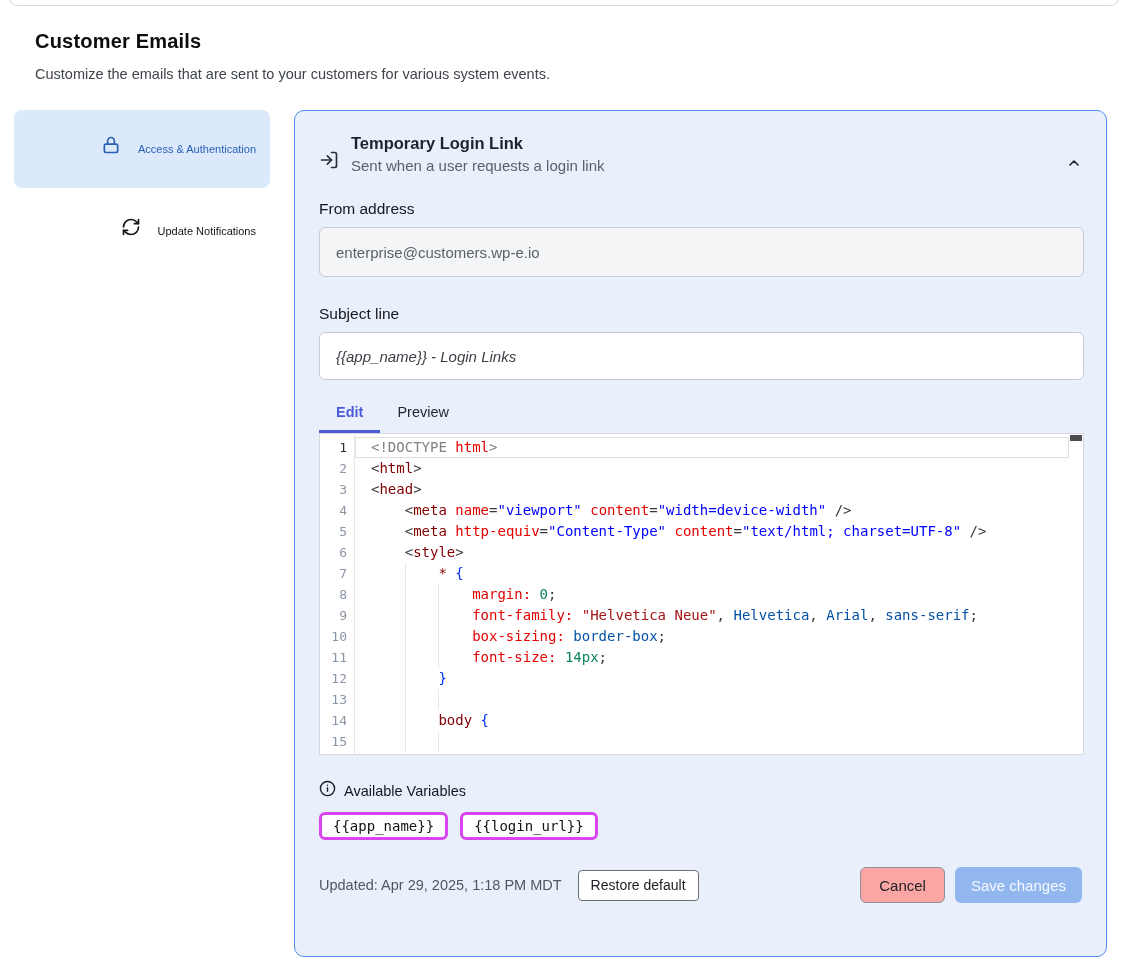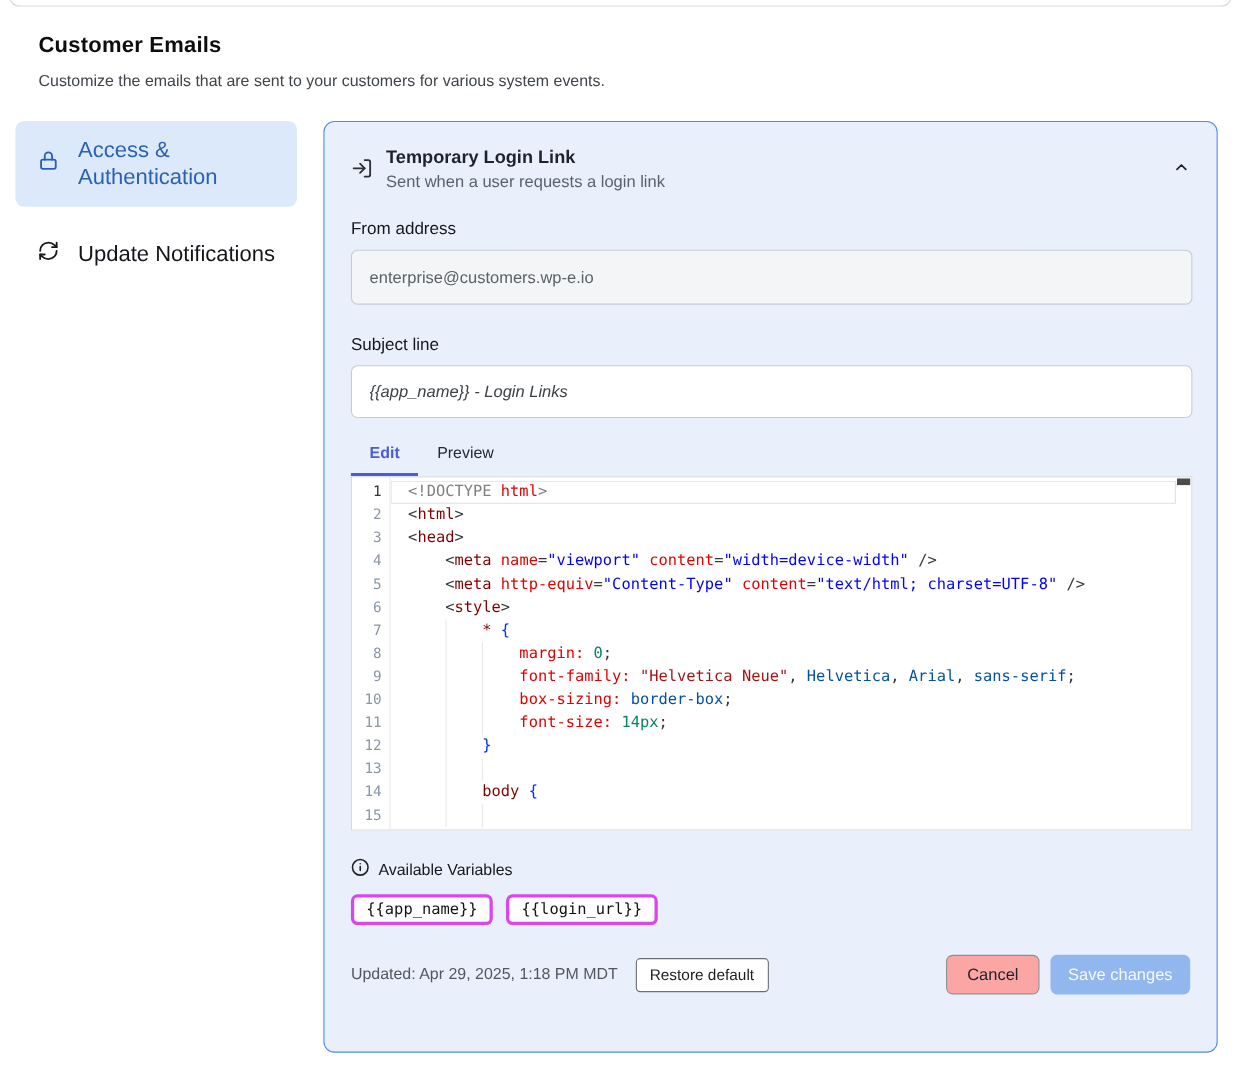--- a/index.html
+++ b/index.html
@@ -22,33 +22,33 @@
   .page-subtitle {
     position: absolute; left: 35px; top: 66px;
     font-size: 14.5px; color: #3f444b;
   }
 
   
   .sidebar { position: absolute; left: 14px; top: 110px; width: 256px; }
   .side-item {
     display: flex; align-items: center; gap: 17px;
     padding: 0 14px 0 20px; border-radius: 8px; cursor: pointer;
-    font-size: 20px; font-weight: 500; line-height: 24px;
+    font-size: 11px; font-weight: 500; line-height: 24px; justify-content: flex-end;
   }
   .side-item.active { background: #dbe9fb; color: #2a61b5; height: 78px; }
   .side-item.plain  { height: 52px; margin-top: 17px; color: #121519; }
   .side-item svg { flex: 0 0 auto; }
 
   
   .panel {
     position: absolute; left: 294px; top: 110px; width: 813px; height: 847px;
     background: #e9f0fc; border: 1px solid #4f8bf0; border-radius: 10px;
     padding: 23px 24px;
   }
-  .panel-header { display: flex; align-items: flex-start; }
+  .panel-header { display: flex; align-items: flex-end; }
   .panel-header .hdr-icon { margin-top: 9px; }
   .hdr-text { margin-left: 12px; }
   .hdr-title { font-size: 16.5px; font-weight: 700; color: #1e232b; }
   .hdr-sub { font-size: 15px; color: #59616e; margin-top: 4px; }
   .hdr-collapse { margin-left: auto; margin-top: 10px; cursor: pointer; background: none; border: none; }
 
   .field-label { font-size: 15.5px; font-weight: 500; color: #14171c; }
   .lbl-from { margin-top: 26px; }
   .lbl-subject { margin-top: 28px; }
   .lbl-body { margin-top: 28px; }

